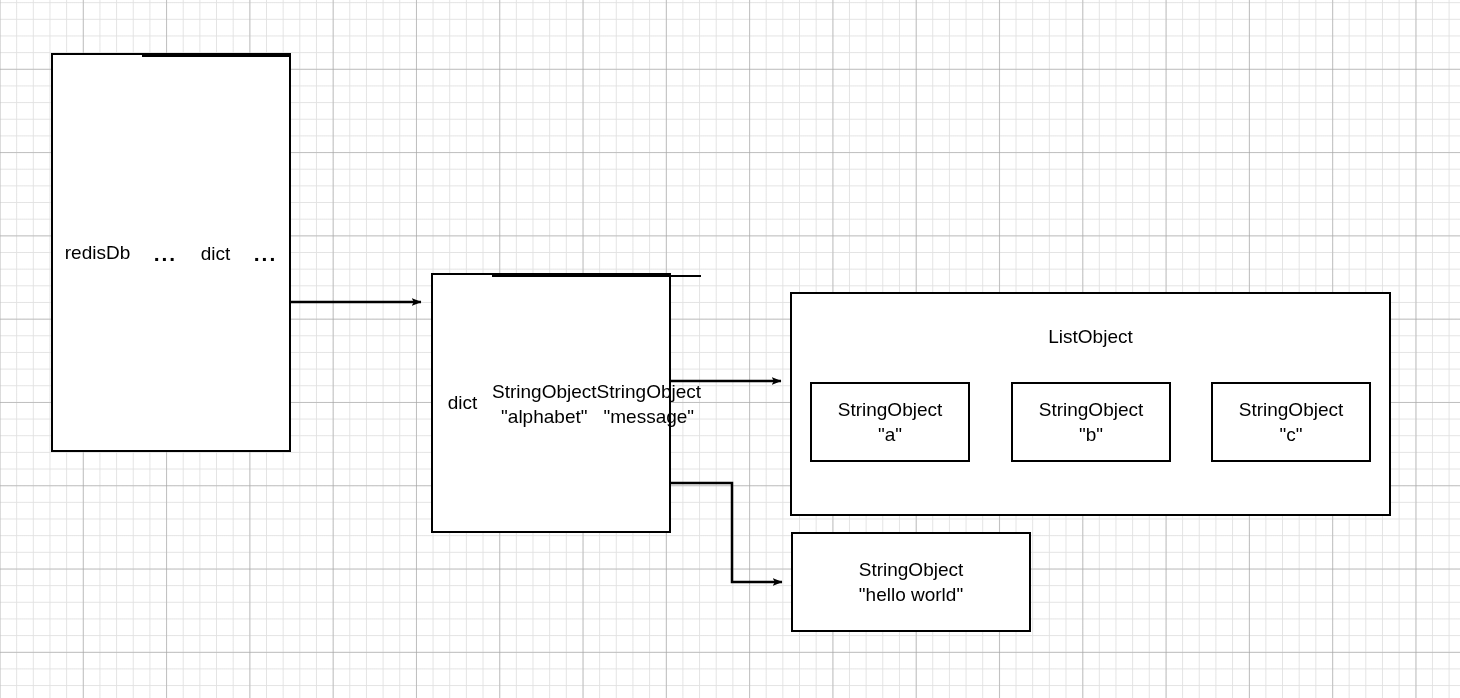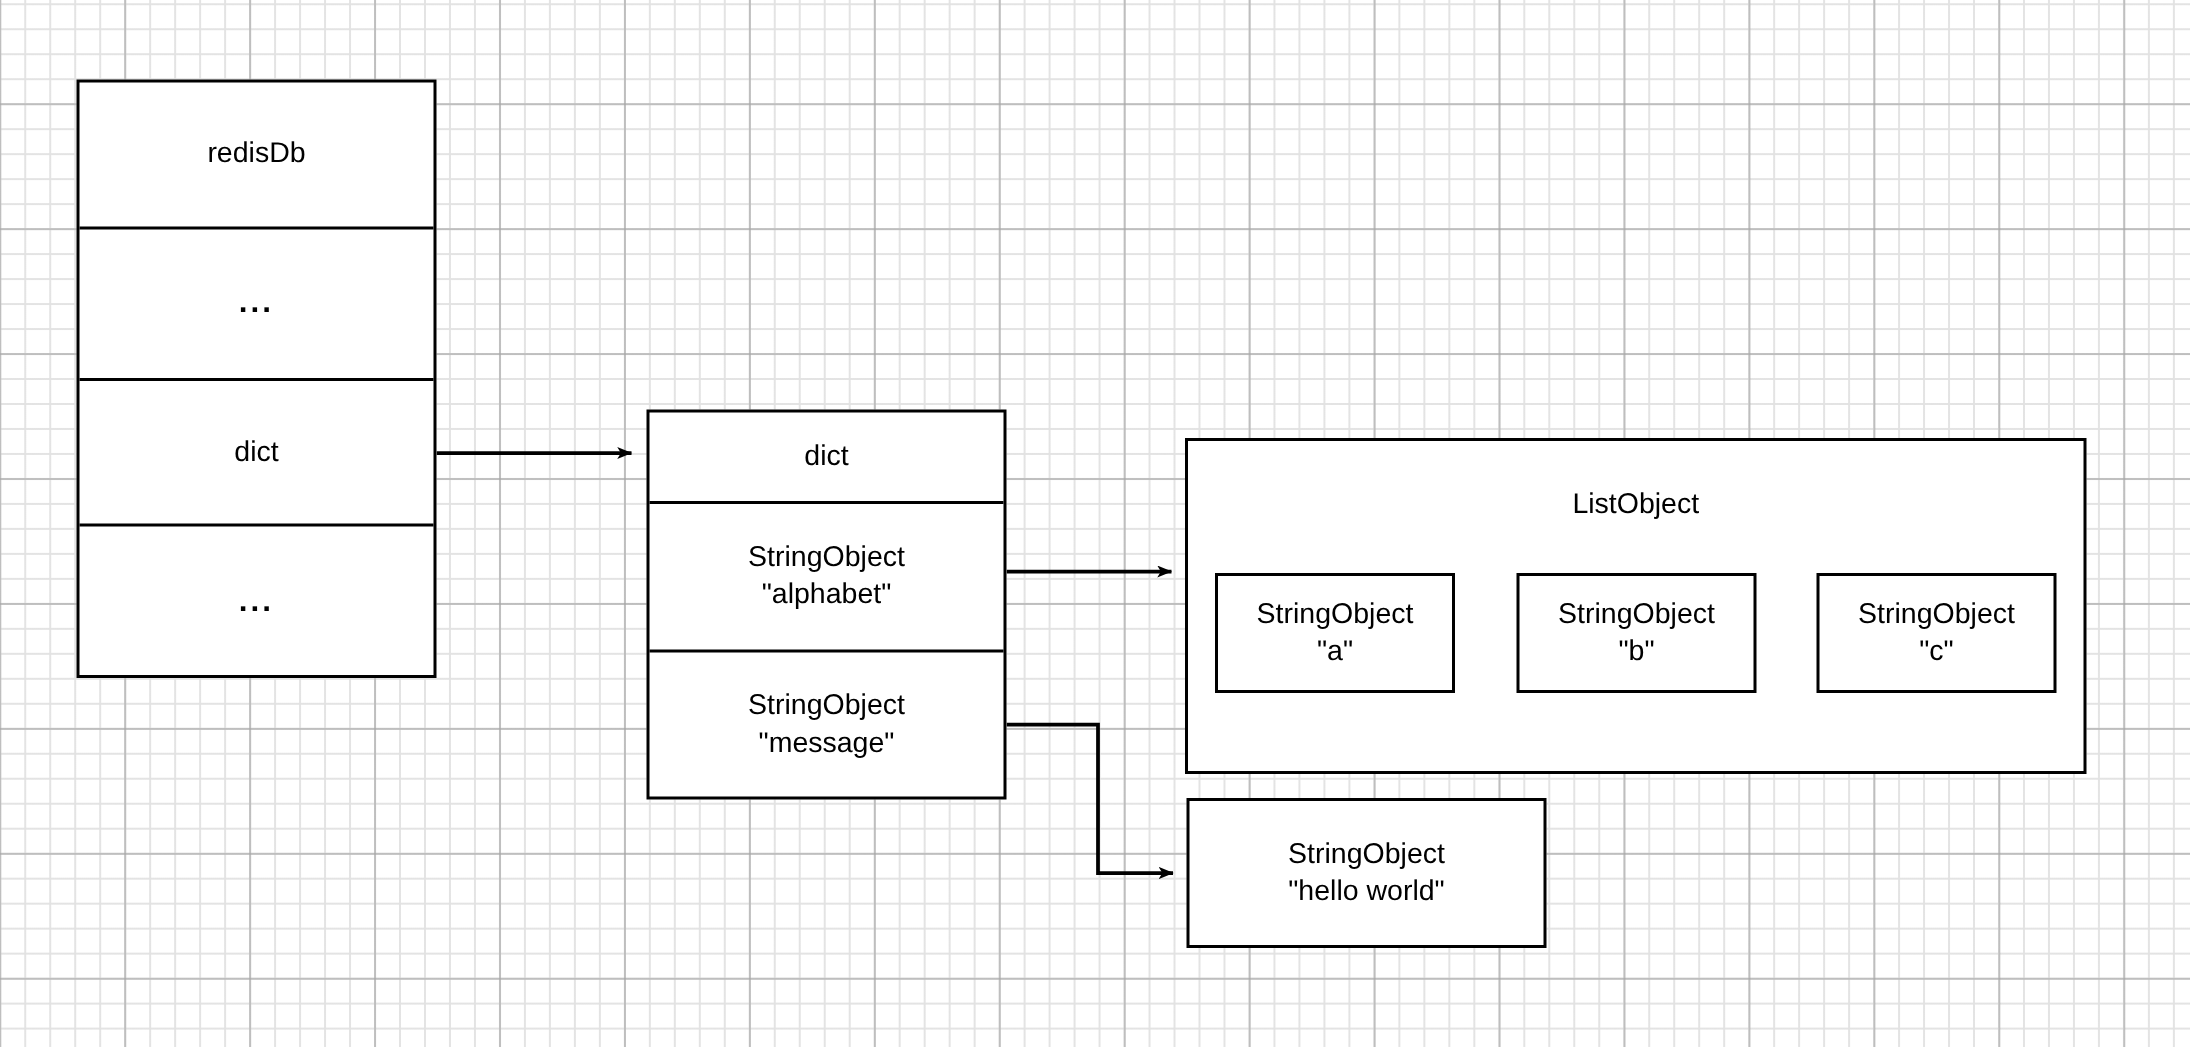--- a/index.html
+++ b/index.html
@@ -26,21 +26,21 @@
       16.66px 16.66px;
     background-position: -0.5px -14.5px, -0.5px -14.5px, -0.5px -14.5px, -0.5px -14.5px;
     font-family: "Liberation Sans", sans-serif;
   }
   .node {
     position: absolute;
     box-sizing: border-box;
     background: #ffffff;
     border: 2.5px solid #000000;
     display: flex;
-    flex-direction: column;
+    flex-direction: row;
   }
   .cell {
     box-sizing: border-box;
     flex: 1 1 auto;
     display: flex;
     align-items: center;
     justify-content: center;
     text-align: center;
     color: #000000;
     font-size: 19px;

